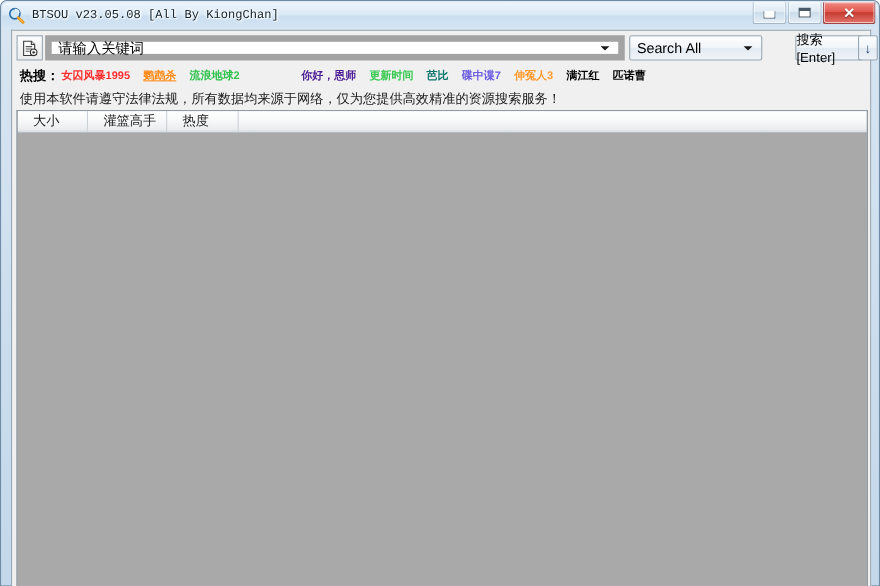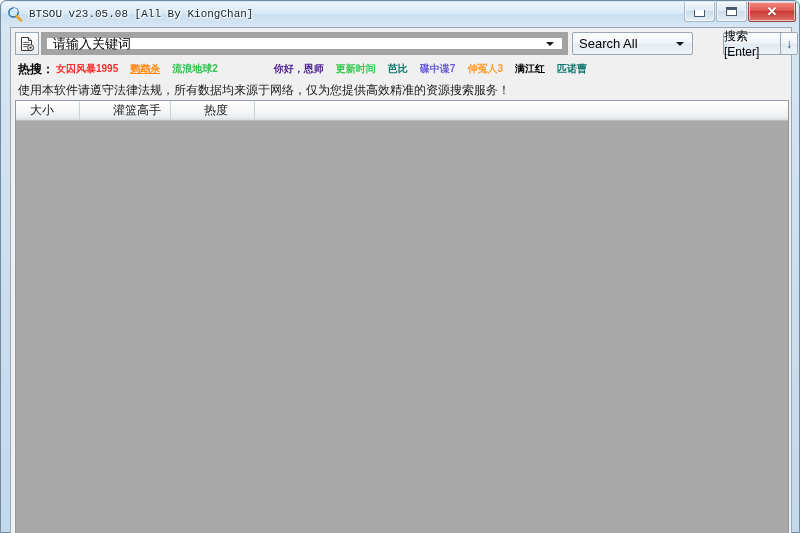--- a/index.html
+++ b/index.html
@@ -266,21 +266,20 @@
     border-bottom: none;
     box-sizing: border-box;
     background: #a9a9a9;
     overflow: hidden;
   }
   .header-row {
     display: flex;
     height: 19px;
     background: linear-gradient(to bottom, #ffffff 0%, #f6f7f8 50%, #ebedef 85%, #dadde0 100%);
     border-bottom: 1px solid #b5bcc3;
-    gap: 19px;
   }
   .col {
     box-sizing: border-box;
     border-right: 1px solid #cdd2d7;
     display: flex;
     align-items: center;
     font-size: 12px;
     color: #1a1a1a;
     font-family: "Liberation Sans", sans-serif;
     height: 19px;
@@ -359,21 +358,21 @@
       <span class="hot-label">热搜：</span>
       <span class="hot-kw" style="color: rgb(255, 45, 45);">女囚风暴1995</span>
       <span class="hot-kw" style="color: rgb(255, 140, 26); text-decoration: underline;">鹦鹉杀</span>
       <span class="hot-kw" style="color: rgb(47, 194, 77);">流浪地球2</span>
       <span class="hot-kw" style="color: #4c1d95; margin-left: 44px;">你好，恩师</span>
       <span class="hot-kw" style="color: rgb(53, 200, 79);">更新时间</span>
       <span class="hot-kw" style="color: #0f766e;">芭比</span>
       <span class="hot-kw" style="color: rgb(106, 90, 224);">碟中谍7</span>
       <span class="hot-kw" style="color: rgb(255, 154, 46);">伸冤人3</span>
       <span class="hot-kw" style="color: #000000;">满江红</span>
-      <span class="hot-kw" style="color: #0f766e;">匹诺曹</span>
+      <span class="hot-kw" style="color: #000000;">匹诺曹</span>
     </div>
 
     <div class="disclaimer">使用本软件请遵守法律法规，所有数据均来源于网络，仅为您提供高效精准的资源搜索服务！</div>
 
     <div class="listview">
       <div class="header-row">
         <div class="col" style="width:64px">
           <span class="lbl">大小</span>
         </div>
         <div class="col" style="width:72px">

